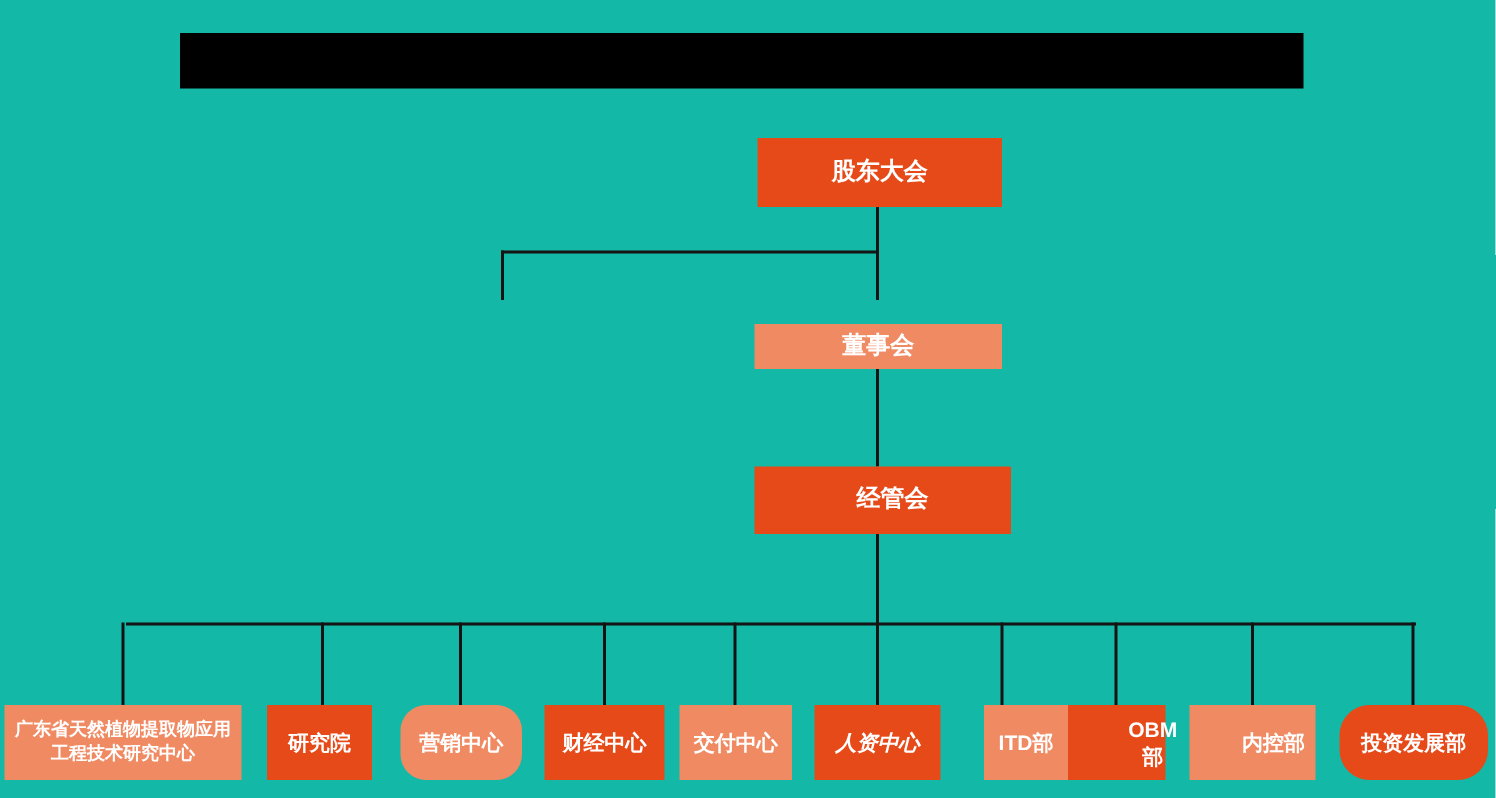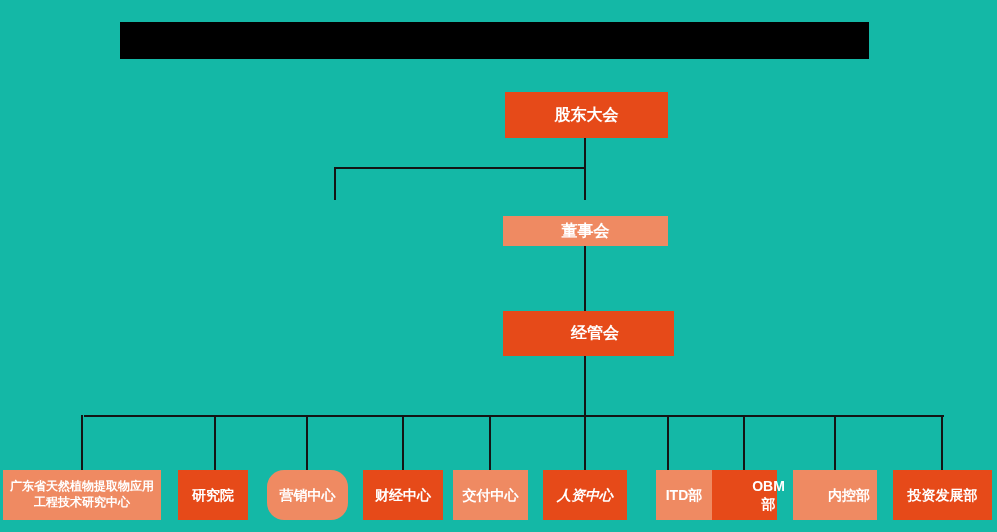--- a/index.html
+++ b/index.html
@@ -44,21 +44,21 @@
   .n-management   { left: 503px; top: 311px; width: 171px; height: 45px; padding-left: 13px; }
   .n-b1  { left:   3px; top: 470px; width: 158px; height: 50px; }
   .n-b2  { left: 178px; top: 470px; width:  70px; height: 50px; }
   .n-b3  { left: 267px; top: 470px; width:  81px; height: 50px; border-radius: 17px; }
   .n-b4  { left: 363px; top: 470px; width:  80px; height: 50px; }
   .n-b5  { left: 453px; top: 470px; width:  75px; height: 50px; }
   .n-b6  { left: 543px; top: 470px; width:  84px; height: 50px; font-style: italic; }
   .n-b7  { left: 616px; top: 470px; width:  56px; height: 50px; margin-left: 40px; }
   .n-b8  { left: 712px; top: 470px; width:  65px; height: 50px; padding-left: 48px; }
   .n-b9  { left: 793px; top: 470px; width:  84px; height: 50px; padding-left: 28px; }
-  .n-b10 { left: 893px; top: 470px; width:  99px; height: 50px; }
+  .n-b10 { left: 893px; top: 470px; width:  99px; height: 50px; border-radius: 20px; }
   
   .l-v-shareholders { left: 584px; top: 138px; width: 2px;   height: 30px; }
   .l-h-branch       { left: 334px; top: 167px; width: 252px; height: 2px;  }
   .l-v-supervisory  { left: 334px; top: 167px; width: 2px;   height: 33px; }
   .l-v-board        { left: 584px; top: 167px; width: 2px;   height: 33px; }
   .l-v-board-mgmt   { left: 584px; top: 244px; width: 2px;   height: 67px; }
   .l-v-mgmt-bus     { left: 584px; top: 356px; width: 2px;   height: 60px; }
   .l-h-bus          { left:  84px; top: 415px; width: 860px; height: 2px;  }
   .l-d1  { left:  81px; top: 415px; width: 2px; height: 55px; }
   .l-d2  { left: 214px; top: 415px; width: 2px; height: 55px; }

